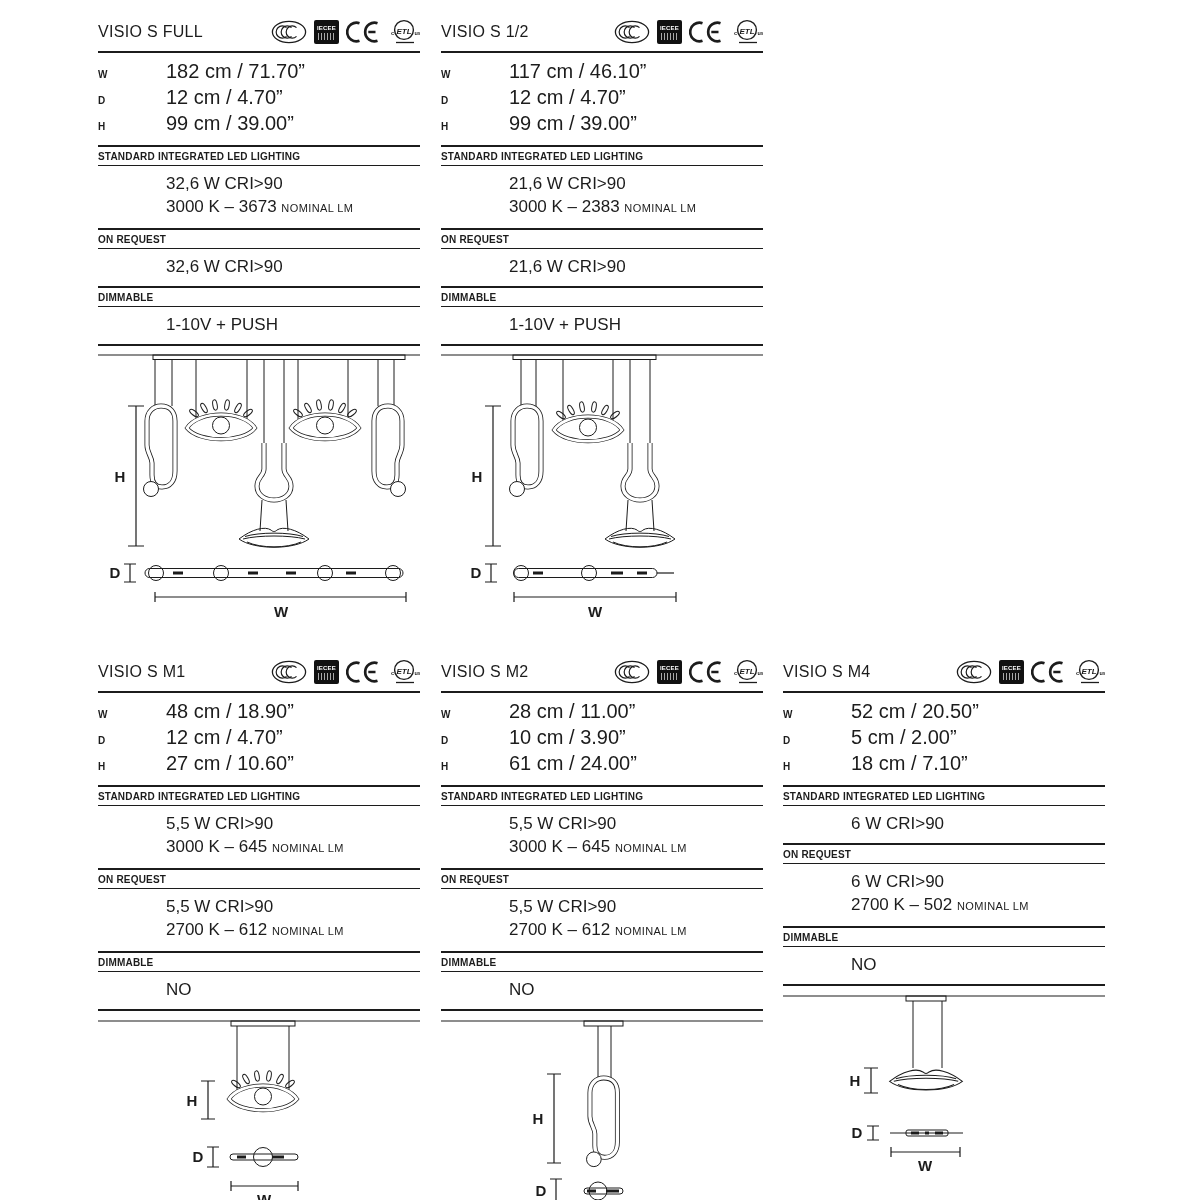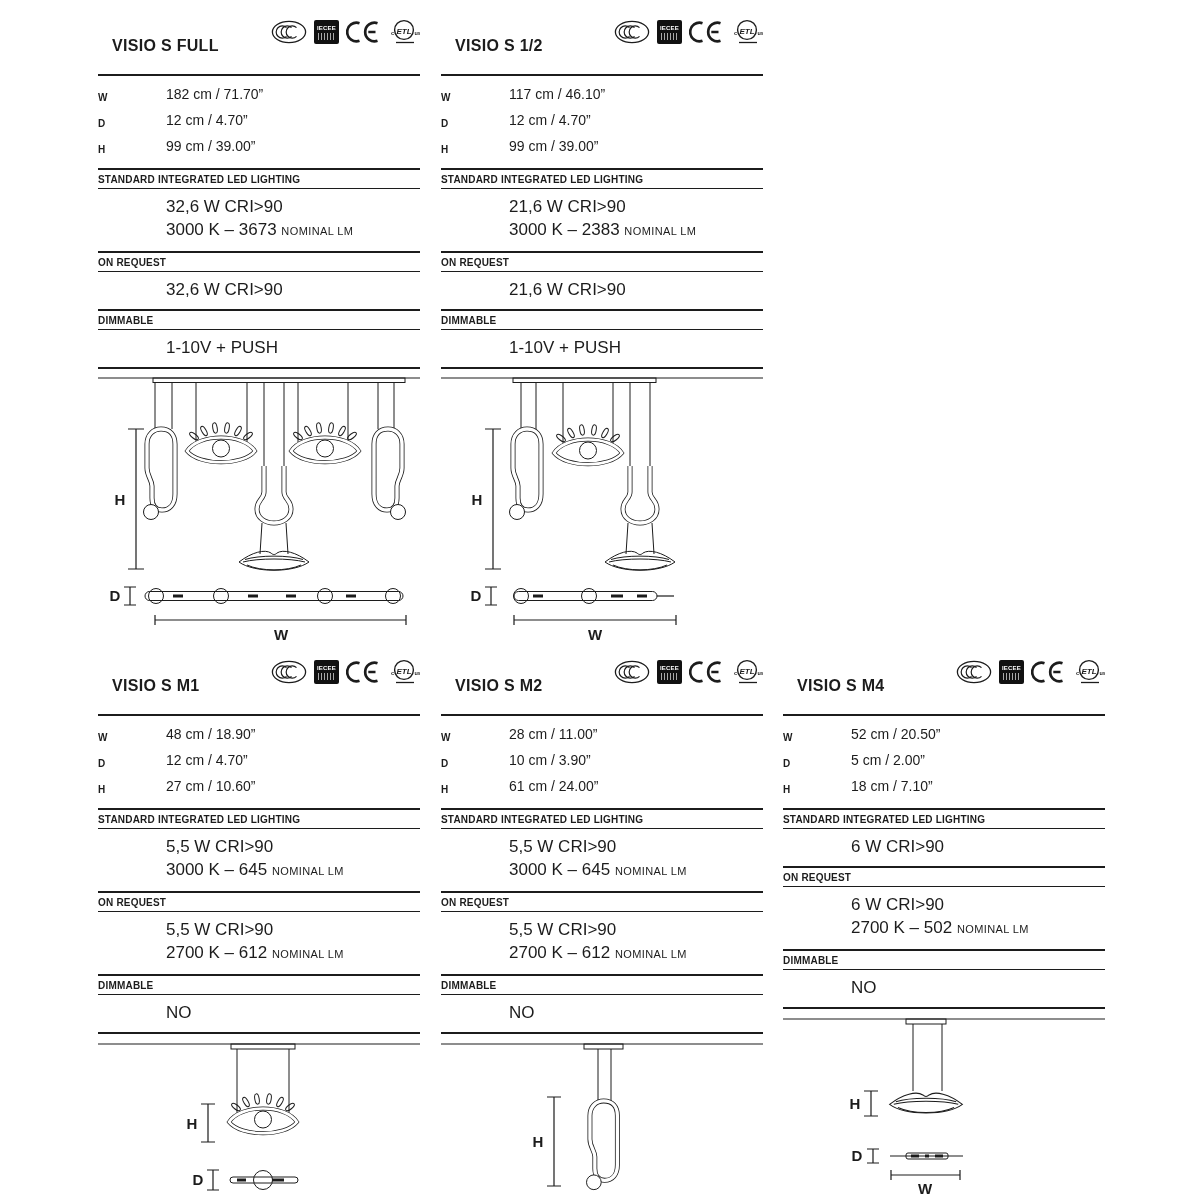--- a/index.html
+++ b/index.html
@@ -10,33 +10,33 @@
   }
   .block{position:absolute;width:322px}
   #b0{left:98px;top:18px}
   #b1{left:441px;top:18px}
   #b2{left:98px;top:658px}
   #b3{left:441px;top:658px}
   #b4{left:783px;top:658px}
 
   .title-row{display:flex;justify-content:space-between;align-items:flex-start;
     border-bottom:2px solid #1c1c1c;padding-bottom:5px;min-height:28px}
-  .title{font-size:16px;font-weight:700;letter-spacing:.3px;margin:14px;padding-top:5px}
+  .title{font-size:16px;font-weight:400;letter-spacing:.3px;margin:0;padding-top:5px}
   .certs{display:flex;align-items:center;gap:7px;padding-top:1px}
   .certs svg{display:block}
   .iecee{width:25px;height:24px;background:#111;border-radius:2px;color:#fff;
     display:flex;flex-direction:column;align-items:center;justify-content:center;gap:2px}
   .iecee .txt{font-size:6px;font-weight:700;letter-spacing:.2px;line-height:6px}
   .iecee .stripes{width:17px;height:7px;
     background:repeating-linear-gradient(90deg,#cfcfcf 0 1px,transparent 1px 3px);opacity:.8}
 
   .dims{padding:7px 0 7px}
   .dim-row{display:flex;line-height:23px}
   .dim-label{width:68px;font-size:10px;font-weight:700;padding-top:3px}
-  .dim-value{font-size:14px}
+  .dim-value{font-size:20px}
 
   .sec-header{border-top:2px solid #1c1c1c;border-bottom:1px solid #1c1c1c;
     font-size:10px;font-weight:700;letter-spacing:.2px;padding:4px 0 3px}
   .sec-values{padding:6px 0 8px 68px;font-size:17px;line-height:23px}
   .unit-small{font-size:11px;font-weight:400;letter-spacing:.4px}
   .final{border-bottom:2px solid #1c1c1c}
 
   .drawing{display:block}
   .ln{fill:none;stroke:#1c1c1c;stroke-width:1}
   .ln12{fill:none;stroke:#1c1c1c;stroke-width:1.2}

